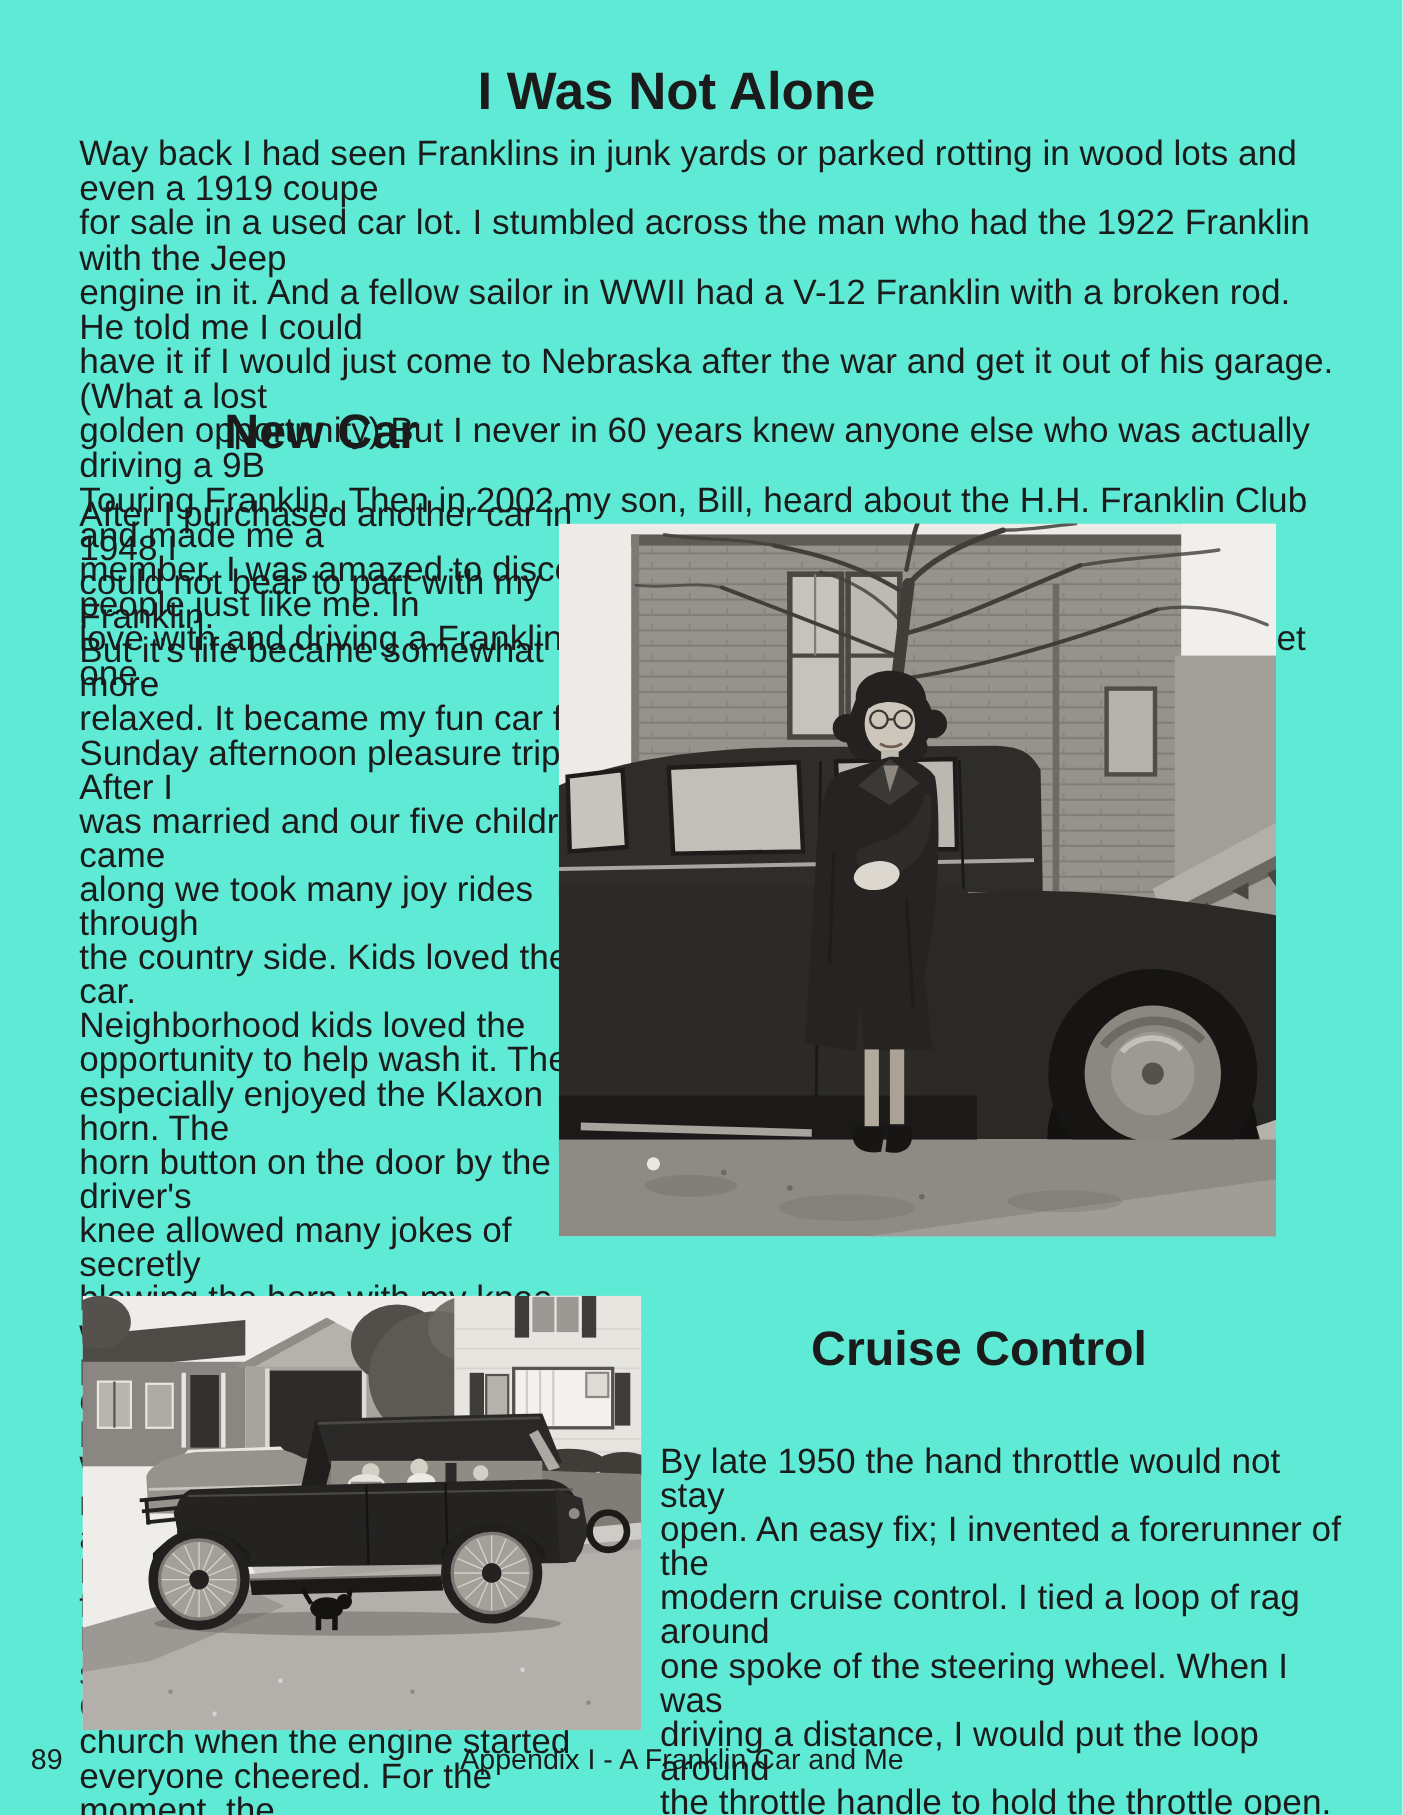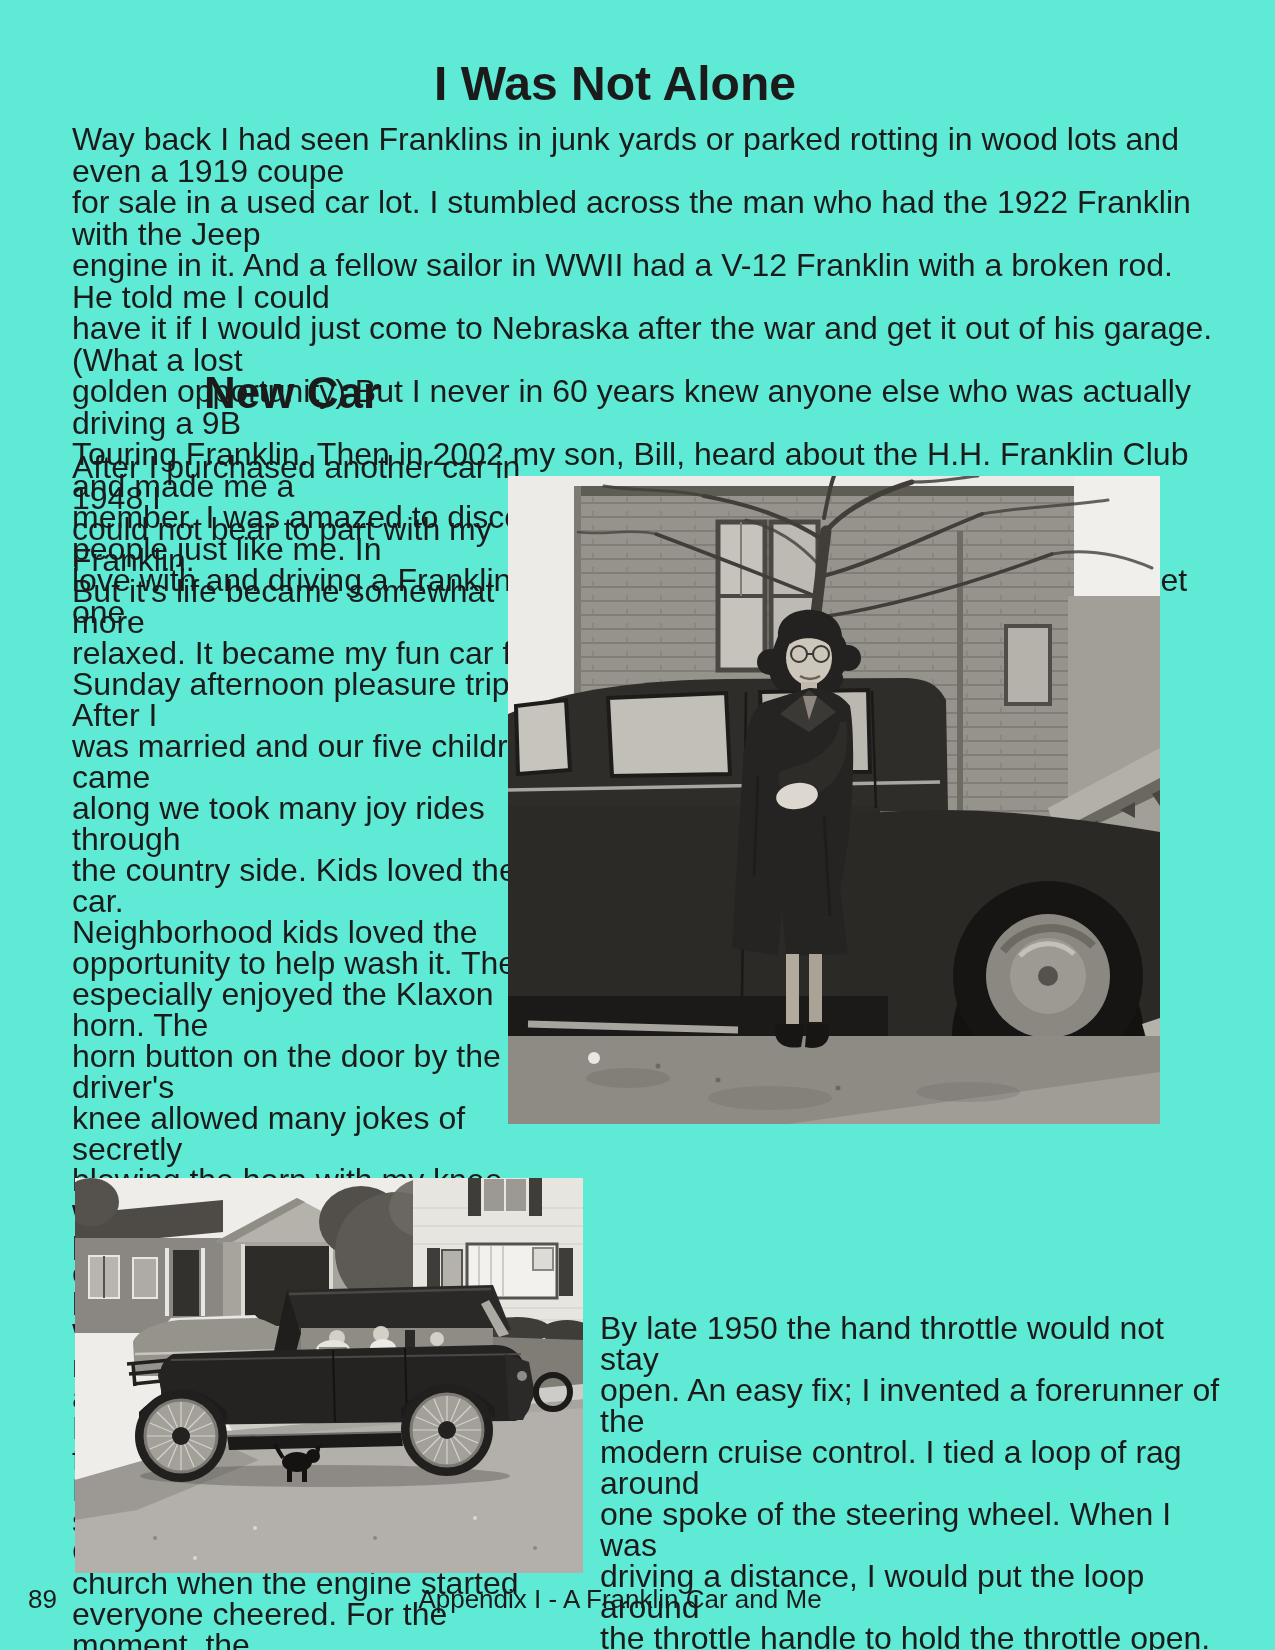--- a/index.html
+++ b/index.html
@@ -182,20 +182,21 @@
         <line x1="250" y1="300" x2="246" y2="400" stroke="#161514" stroke-width="3" opacity="0.4"></line>
         <line x1="316" y1="340" x2="322" y2="440" stroke="#161514" stroke-width="3" opacity="0.4"></line>
         <rect x="278" y="478" width="13" height="70" fill="#b2ab9d"></rect>
         <rect x="301" y="478" width="13" height="68" fill="#aaa395"></rect>
         <path d="M268,548 C263,566 276,574 293,571 L297,548 Z" fill="#171615"></path>
         <path d="M299,548 L297,571 C314,575 325,566 320,548 Z" fill="#171615"></path>
       </g>
     </g>
   </svg>
 
+  <div class="h2 h-cruise">Cruise Control</div>
 
   <div class="para rightcol">By late 1950 the hand throttle would not stay
 open. An easy fix; I invented a forerunner of the
 modern cruise control. I tied a loop of rag around
 one spoke of the steering wheel. When I was
 driving a distance, I would put the loop around
 the throttle handle to hold the throttle open. I had
 to be sure and pull the loop off the throttle when
 making a left turn or it would open the throttle
 wide open.</div>

